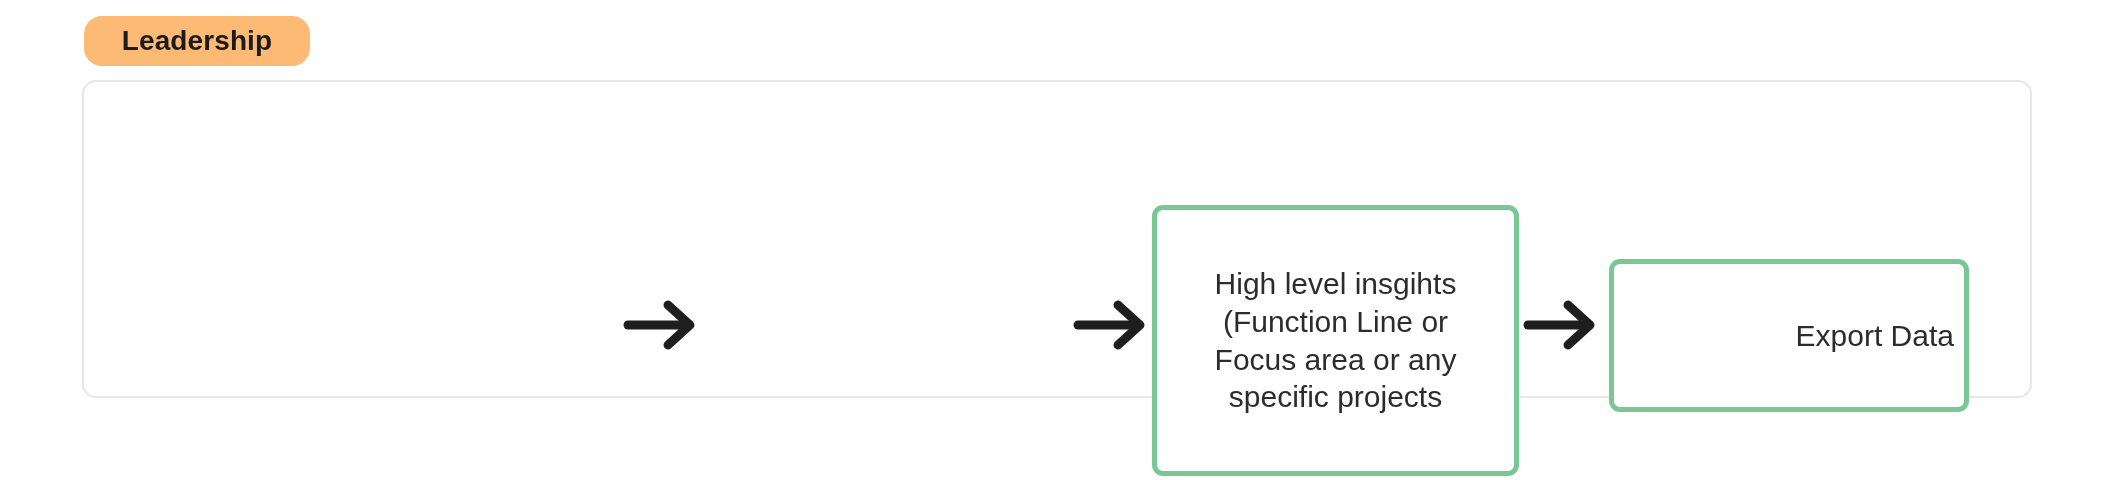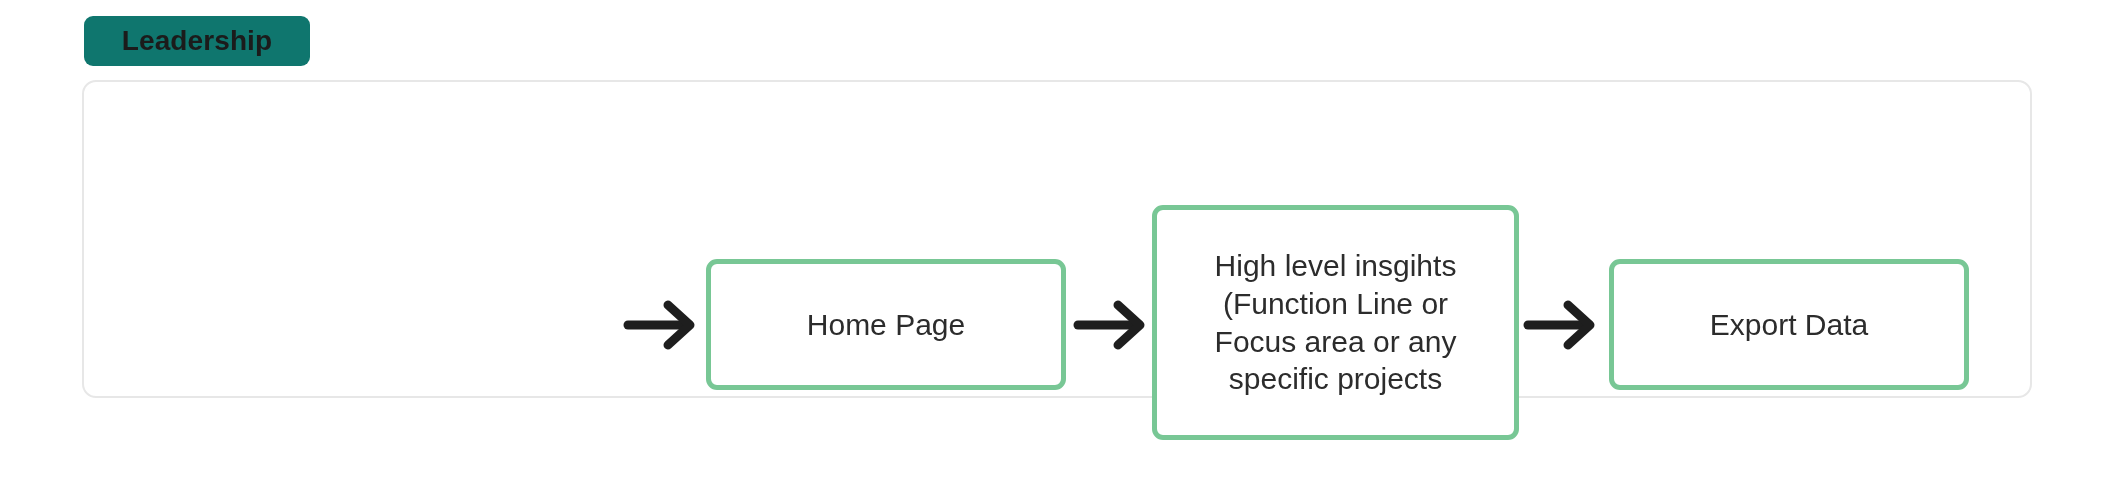--- a/index.html
+++ b/index.html
@@ -17,22 +17,22 @@
   }
 
   
   .section-chip {
     position: absolute;
     left: 84px;
     top: 16px;
     width: 226px;
     height: 50px;
     box-sizing: border-box;
-    background: #0f766e;
-    border-radius: 9px;
+    background: #fdba74;
+    border-radius: 18px;
     display: flex;
     align-items: center;
     justify-content: center;
     color: #1b1b1b;
     font-size: 28px;
     font-weight: 700;
     letter-spacing: 0.1px;
     line-height: 1;
   }
 
@@ -61,22 +61,22 @@
     justify-content: center;
     text-align: center;
     color: #2c2c2c;
     font-size: 30px;
     line-height: 1.26;
     padding: 4px 10px;
   }
 
   .flow-node.node-login      { left: 173px;  top: 177px; width: 357px; height: 131px; }
   .flow-node.node-home       { left: 622px;  top: 177px; width: 360px; height: 131px; }
-  .flow-node.node-insights   { left: 1068px; top: 123px; width: 367px; height: 235px; }
-  .flow-node.node-export     { left: 1525px; top: 177px; width: 360px; height: 131px; }
+  .flow-node.node-insights   { left: 1068px; top: 123px; width: 367px; height: 271px; }
+  .flow-node.node-export     { left: 1525px; top: 177px; width: 360px; height: 153px; text-align: right; }
 
   .node-label {
     display: block;
     width: 100%;
     white-space: pre-line;
   }
 
   
   .flow-arrow {
     position: absolute;
@@ -102,23 +102,20 @@
 
   <span class="flow-arrow arrow-1">
     <svg viewBox="0 0 80 58" xmlns="http://www.w3.org/2000/svg" aria-hidden="true">
       <g fill="none" stroke="#1e1e1e" stroke-width="9" stroke-linecap="round" stroke-linejoin="round">
         <line x1="6" y1="29" x2="66" y2="29"></line>
         <polyline points="46,9 68,29 46,49"></polyline>
       </g>
     </svg>
   </span>
 
-  <div class="flow-node node-home">
-    <span class="node-label">Home Page</span>
-  </div>
 
   <span class="flow-arrow arrow-2">
     <svg viewBox="0 0 80 58" xmlns="http://www.w3.org/2000/svg" aria-hidden="true">
       <g fill="none" stroke="#1e1e1e" stroke-width="9" stroke-linecap="round" stroke-linejoin="round">
         <line x1="6" y1="29" x2="66" y2="29"></line>
         <polyline points="46,9 68,29 46,49"></polyline>
       </g>
     </svg>
   </span>
 

